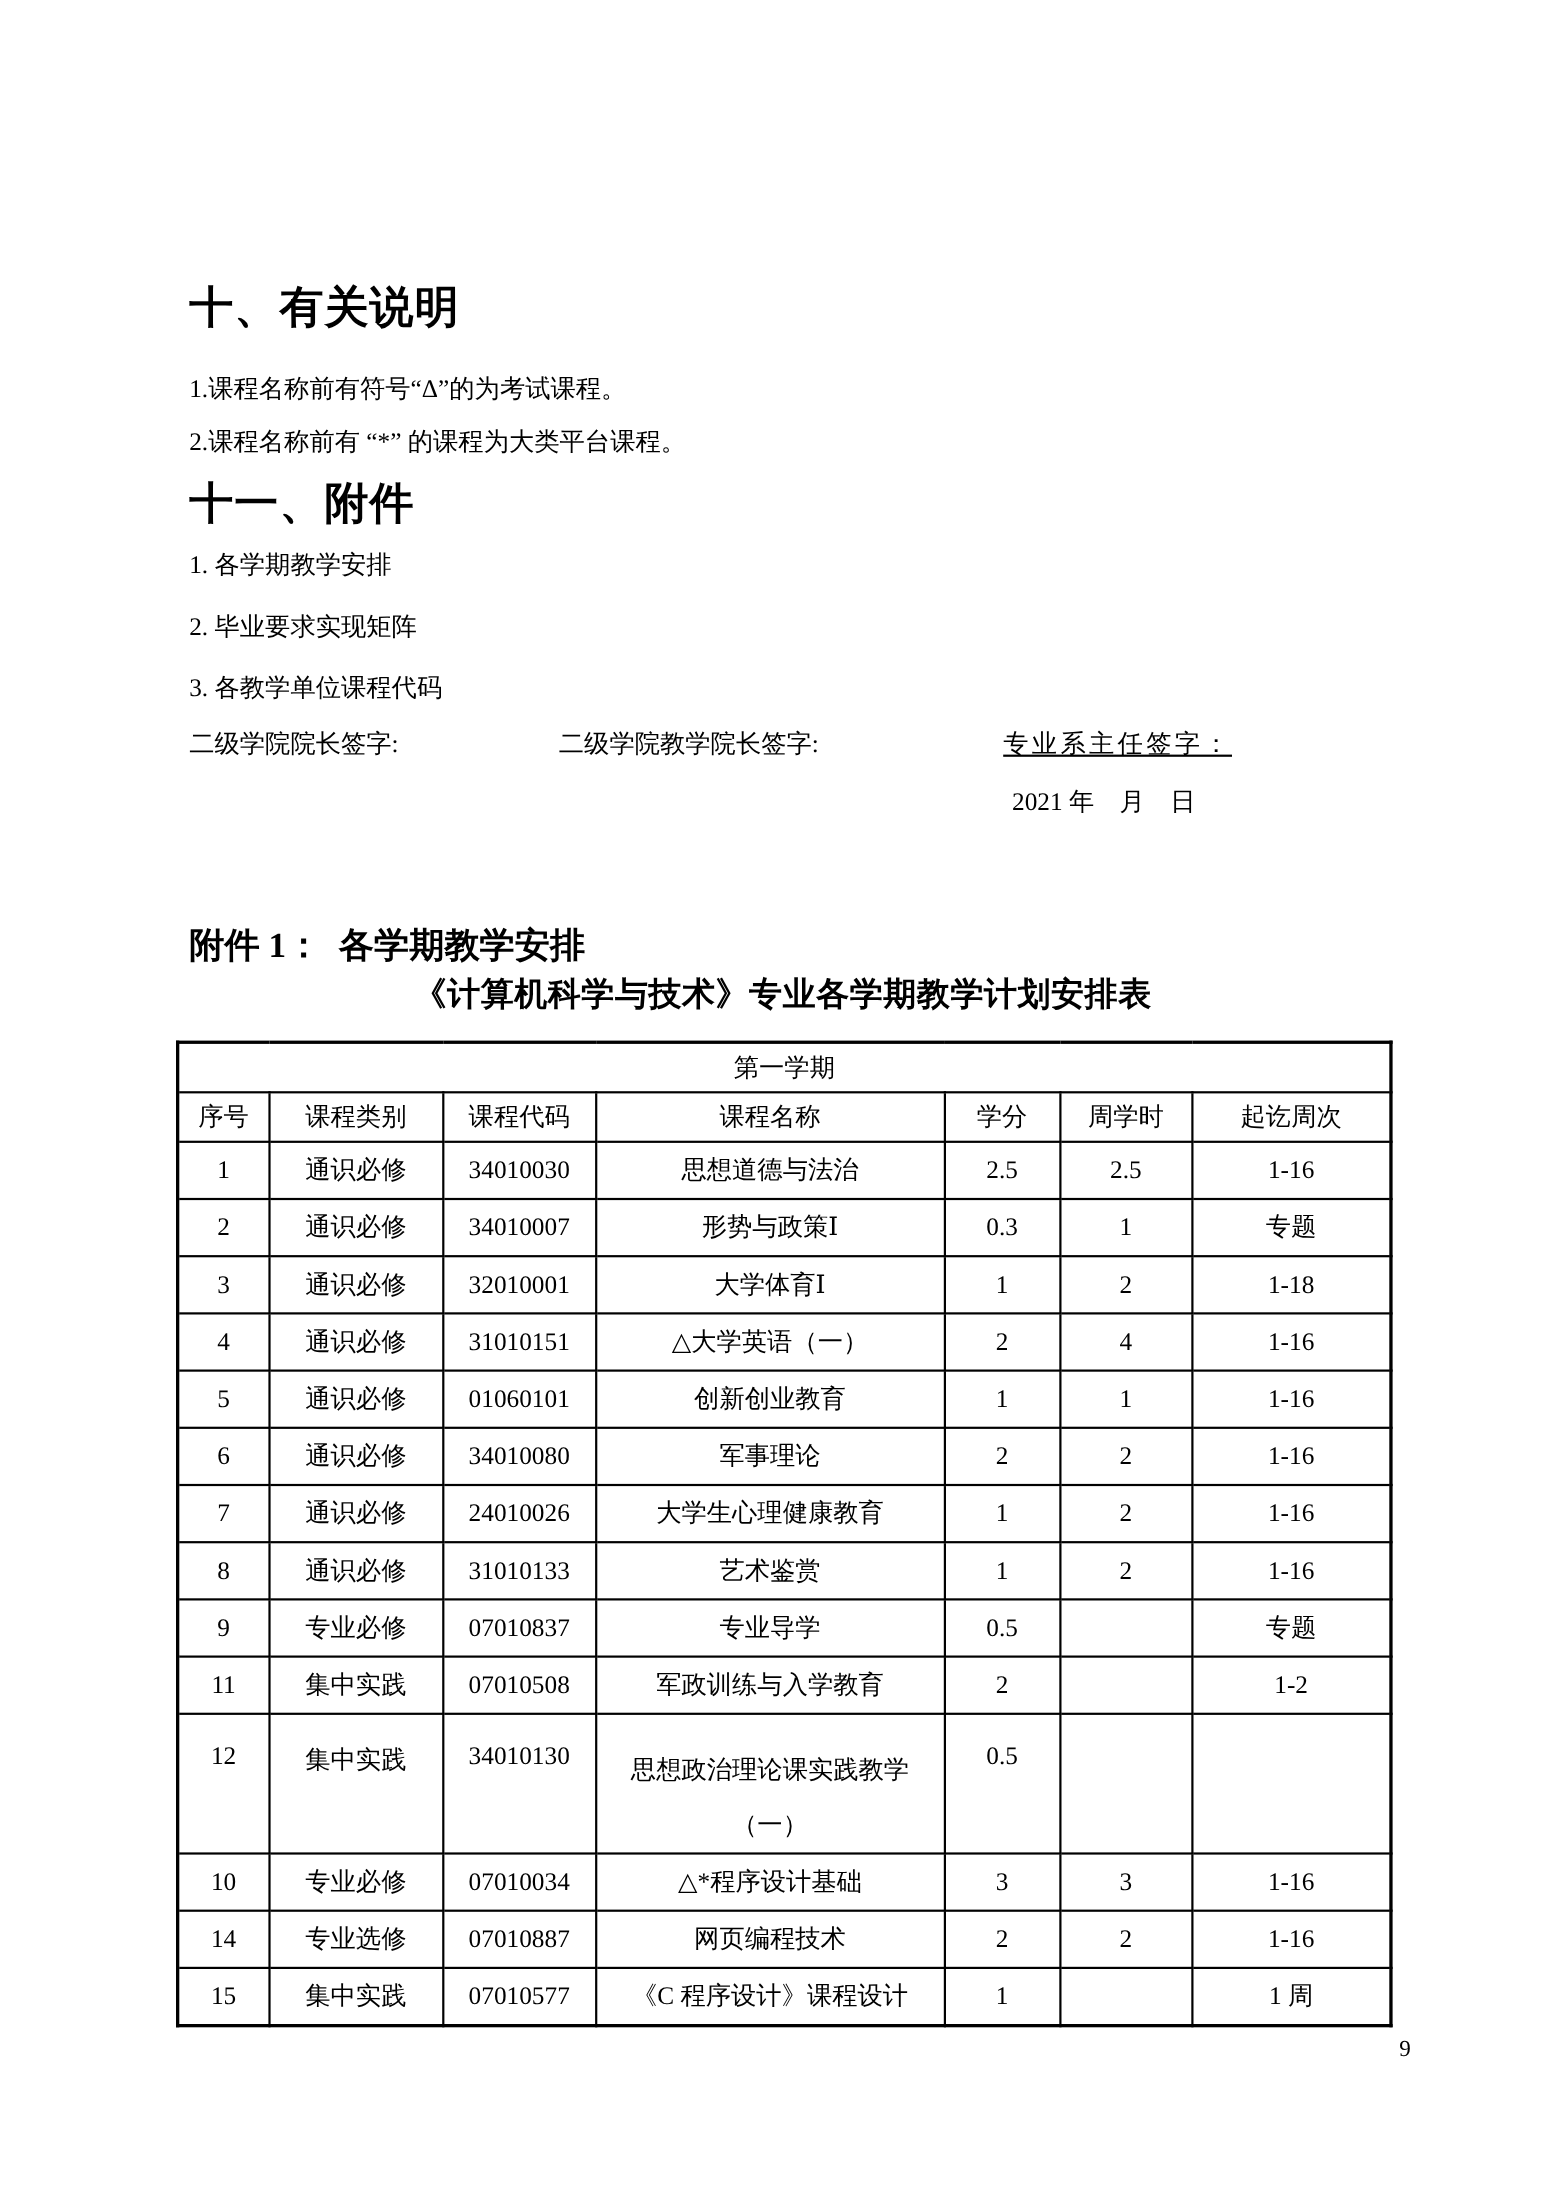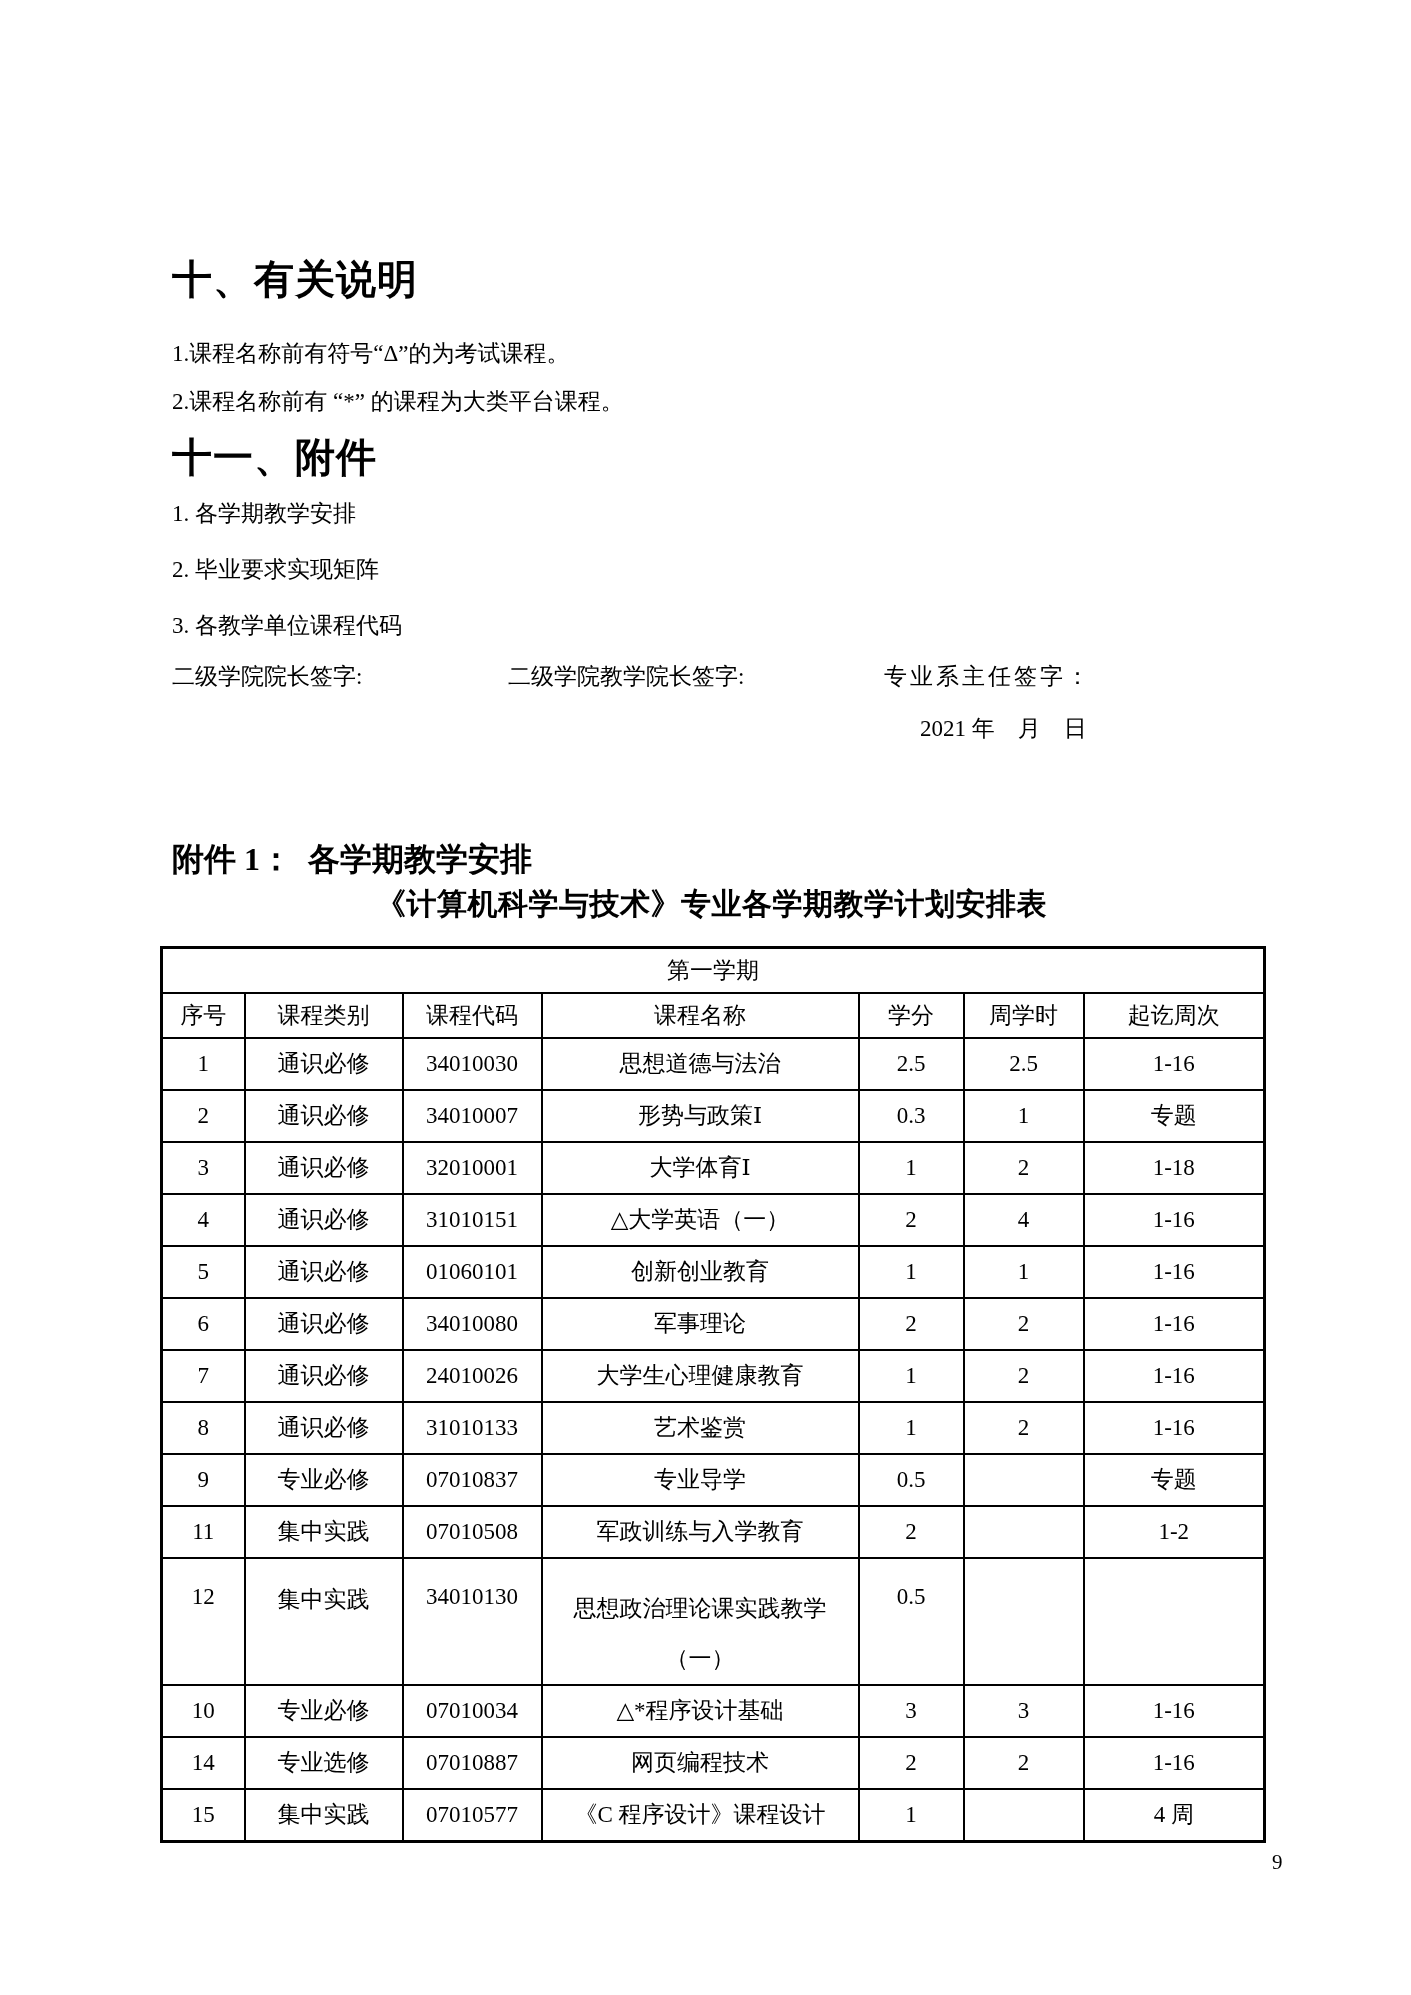--- a/index.html
+++ b/index.html
@@ -45,21 +45,21 @@
 <div class="abs body-text" style="left:172px; top:338px;">1.课程名称前有符号“Δ”的为考试课程。</div>
 <div class="abs body-text" style="left:172px; top:386px;">2.课程名称前有 “*” 的课程为大类平台课程。</div>
 
 <div class="abs h1" style="left:172px; top:430px;">十一、附件</div>
 <div class="abs body-text" style="left:172px; top:498px;">1. 各学期教学安排</div>
 <div class="abs body-text" style="left:172px; top:554px;">2. 毕业要求实现矩阵</div>
 <div class="abs body-text" style="left:172px; top:610px;">3. 各教学单位课程代码</div>
 
 <div class="abs body-text" style="left:172px; top:661px;">二级学院院长签字:</div>
 <div class="abs body-text" style="left:508px; top:661px;">二级学院教学院长签字:</div>
-<div class="abs body-text" style="left:884px; top:661px; letter-spacing:3px;">专业系主任签字：</div>
+<div class="abs body-text" style="left:912px; top:661px; letter-spacing:3px;text-decoration:underline;">专业系主任签字：</div>
 <div class="abs body-text pre" style="left:920px; top:713px;">2021 年    月    日</div>
 
 <div class="abs caption" style="left:172px; top:838px;">
   <span>附件 1：</span><span style="margin-left:16px;">各学期教学安排</span>
 </div>
 
 <div class="abs table-title" style="left:160px; top:884px; width:1103px; text-align:center;">《计算机科学与技术》专业各学期教学计划安排表</div>
 
 <table class="abs schedule" style="left:160px; top:946px; width:1103px;">
   <colgroup>
@@ -204,18 +204,18 @@
         <td>2</td>
         <td>1-16</td>
       </tr>
       <tr>
         <td>15</td>
         <td>集中实践</td>
         <td>07010577</td>
         <td class="cell-name">《C 程序设计》课程设计</td>
         <td>1</td>
         <td></td>
-        <td>4 周</td>
+        <td>1 周</td>
       </tr>
     </tbody>
 </table>
 
 <div class="abs page-num" style="left:1272px; top:1850px;">9</div>
 
 </body></html>

